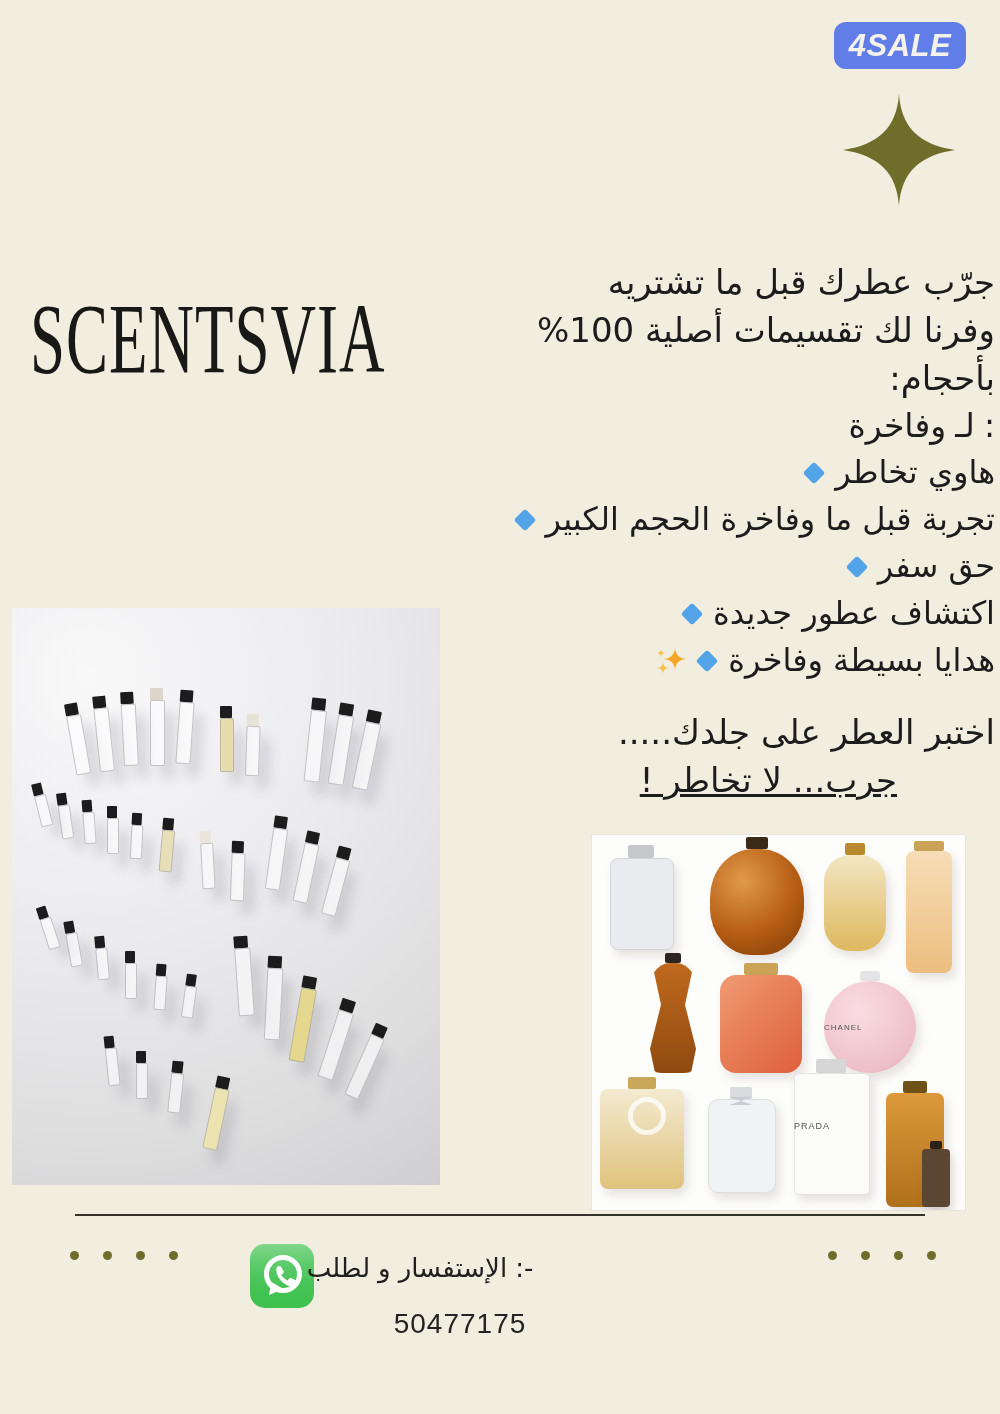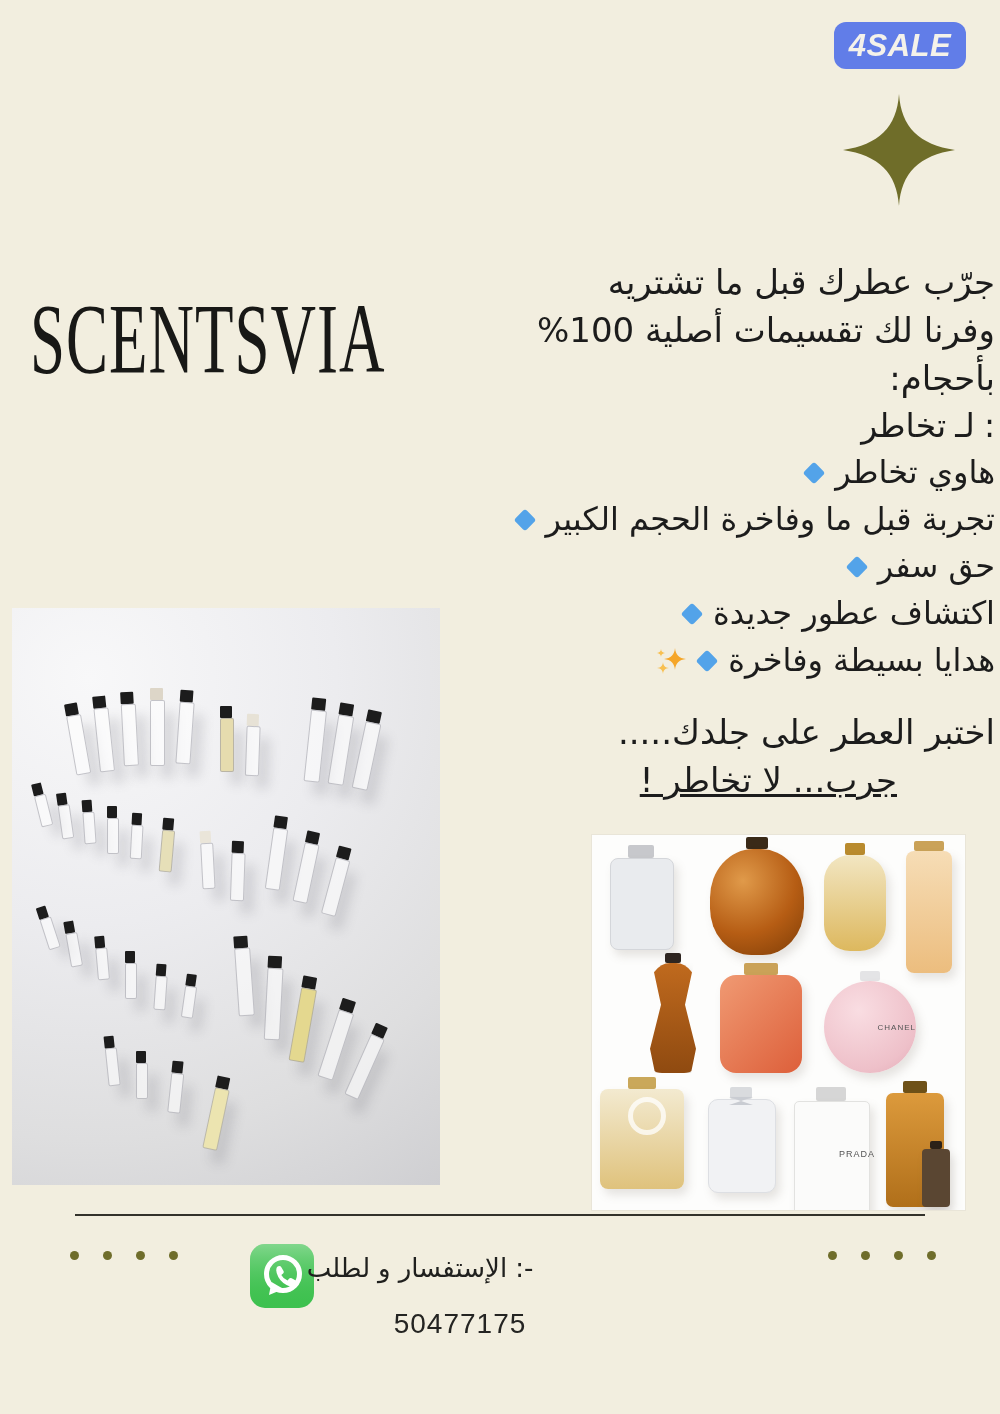--- a/index.html
+++ b/index.html
@@ -44,21 +44,21 @@
       border:1px solid rgba(150,150,158,.55);border-radius:2px;
       box-shadow:10px 12px 12px rgba(90,90,100,.18);}
   .vial .cap{position:absolute;left:0;border-radius:1px;}
 
   
   .photo-right{position:absolute;left:592px;top:835px;width:373px;height:375px;background:#fdfdfc;
       overflow:hidden;box-shadow:0 0 0 1px #e9e5d8;}
   .bottle{position:absolute;}
   .b-body{position:absolute;left:0;box-shadow:4px 6px 10px rgba(120,110,100,.18);}
   .b-cap{position:absolute;}
-  .b-label{position:absolute;width:100%;text-align:right;font-family:"Liberation Sans",sans-serif;
+  .b-label{position:absolute;width:100%;text-align:left;font-family:"Liberation Sans",sans-serif;
            color:#555;letter-spacing:1px;}
 
   
   .rule{position:absolute;left:75px;top:1214px;width:850px;height:2px;background:#33322b;}
   .dots{position:absolute;top:1251px;display:flex;gap:24px;}
   .dots i{width:9px;height:9px;border-radius:50%;background:#6f6d2b;}
   .dots-left{left:70px;} .dots-right{left:828px;}
   .wa{position:absolute;left:249px;top:1243px;width:66px;height:66px;}
   .contact-label{position:absolute;left:330px;top:1253px;width:180px;
       display:flex;direction:ltr;justify-content:center;gap:8px;font-size:26px;color:#20201e;}
@@ -78,21 +78,21 @@
     <path d="M52 0 C54 31 71 47 104 52 C71 57 54 73 52 104 C50 73 33 57 0 52 C33 47 50 31 52 0 Z" fill="#6f6d29"></path>
   </svg>
 
   <div class="brand">SCENTSVIA</div>
 
   <div class="ar-col">
     <div class="ar-line">جرّب عطرك قبل ما تشتريه</div>
     <div class="ar-line">وفرنا لك تقسيمات أصلية 100% بأحجام:</div>
 
     <div class="ltr-words">
-      <span class="feat-text">تخاطر</span>
+      <span class="feat-text">وفاخرة</span>
       <span class="feat-text">لـ</span>
       <span>:</span>
     </div>
 
     <div class="feat-row">
       <span class="diamond"></span>
       <span class="feat-text">هاوي تخاطر</span>
     </div>
     <div class="feat-row">
       <span class="diamond"></span>
@@ -302,21 +302,21 @@
       <div class="bottle" style="left: 8px; top: 242px; width: 84px; height: 114px;">
         <div class="b-cap" style="left: 28px; top: 0px; width: 28px; height: 12px; background: rgb(202, 168, 90); border-radius: 2px;"></div>
         <div class="b-body" style="top: 12px; width: 84px; height: 100px; background: linear-gradient(rgb(243, 234, 208), rgb(223, 194, 124)); border-radius: 8px;"></div>
         <div style="position: absolute; left: 28px; top: 20px; width: 28px; height: 28px; border: 5px solid rgba(255, 255, 255, 0.75); border-radius: 50%;"></div>
       </div>
       <div class="bottle" style="left: 116px; top: 252px; width: 66px; height: 106px;">
         <div class="b-cap" style="left: 22px; top: 0px; width: 22px; height: 12px; background: rgb(217, 219, 222); border-radius: 2px;"></div>
         <div class="b-body" style="top: 12px; width: 66px; height: 92px; background: rgb(241, 242, 244); border-radius: 10px; border: 1px solid rgb(221, 223, 227);"></div>
         <div style="position: absolute; left: 21px; top: 10px; width: 24px; height: 8px; background: rgb(201, 204, 210); clip-path: polygon(0px 0px, 50% 50%, 0px 100%, 0px 100%, 100% 100%, 50% 50%, 100% 0px);"></div>
       </div>
-      <div class="bottle" style="left: 202px; top: 252px; width: 81px; height: 134px;">
+      <div class="bottle" style="left: 202px; top: 224px; width: 81px; height: 134px;">
         <div class="b-cap" style="left: 22px; top: 0px; width: 30px; height: 14px; background: rgb(214, 214, 214); border-radius: 2px;"></div>
         <div class="b-body" style="top: 14px; width: 74px; height: 120px; background: rgb(251, 251, 250); border-radius: 5px; border: 1px solid rgb(226, 226, 224);"></div>
         <div class="b-label" style="top: 62px; font-size: 9px;">PRADA</div>
       </div>
       <div class="bottle" style="left: 294px; top: 246px; width: 58px; height: 128px;">
         <div class="b-cap" style="left: 17px; top: 0px; width: 24px; height: 12px; background: rgb(110, 81, 24); border-radius: 2px;"></div>
         <div class="b-body" style="top: 12px; width: 58px; height: 114px; background: linear-gradient(rgb(220, 154, 60), rgb(176, 111, 26)); border-radius: 7px;"></div>
       </div>
       <div class="bottle" style="left: 330px; top: 306px; width: 28px; height: 72px;">
         <div class="b-cap" style="left: 8px; top: 0px; width: 12px; height: 8px; background: rgb(44, 34, 24); border-radius: 2px;"></div>

